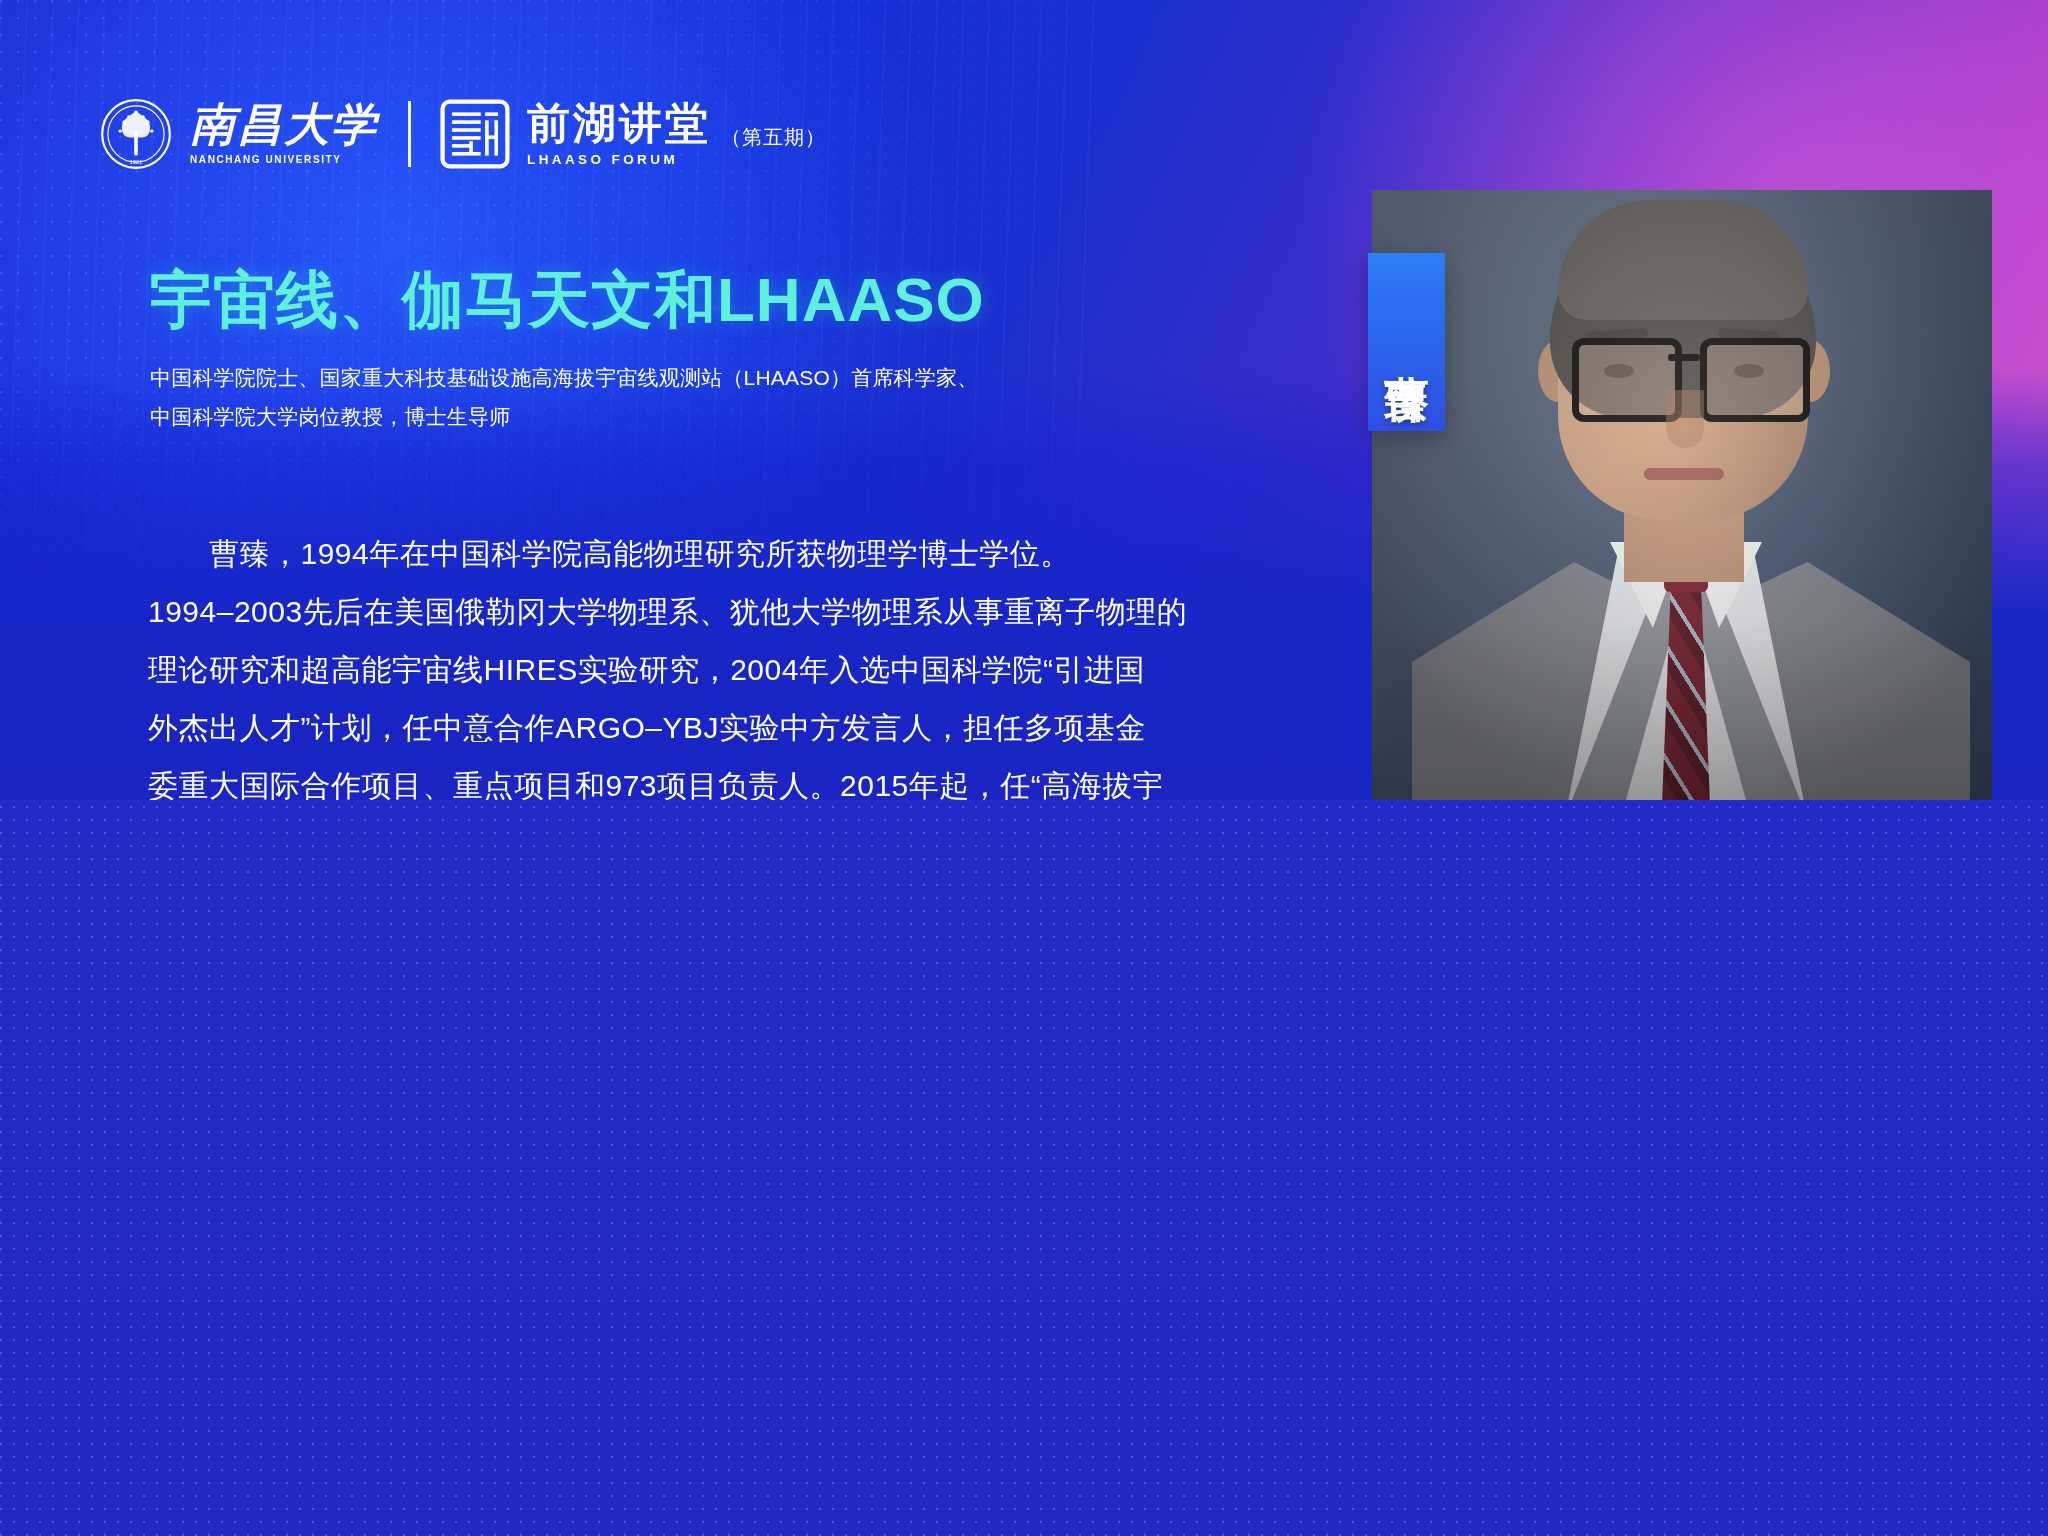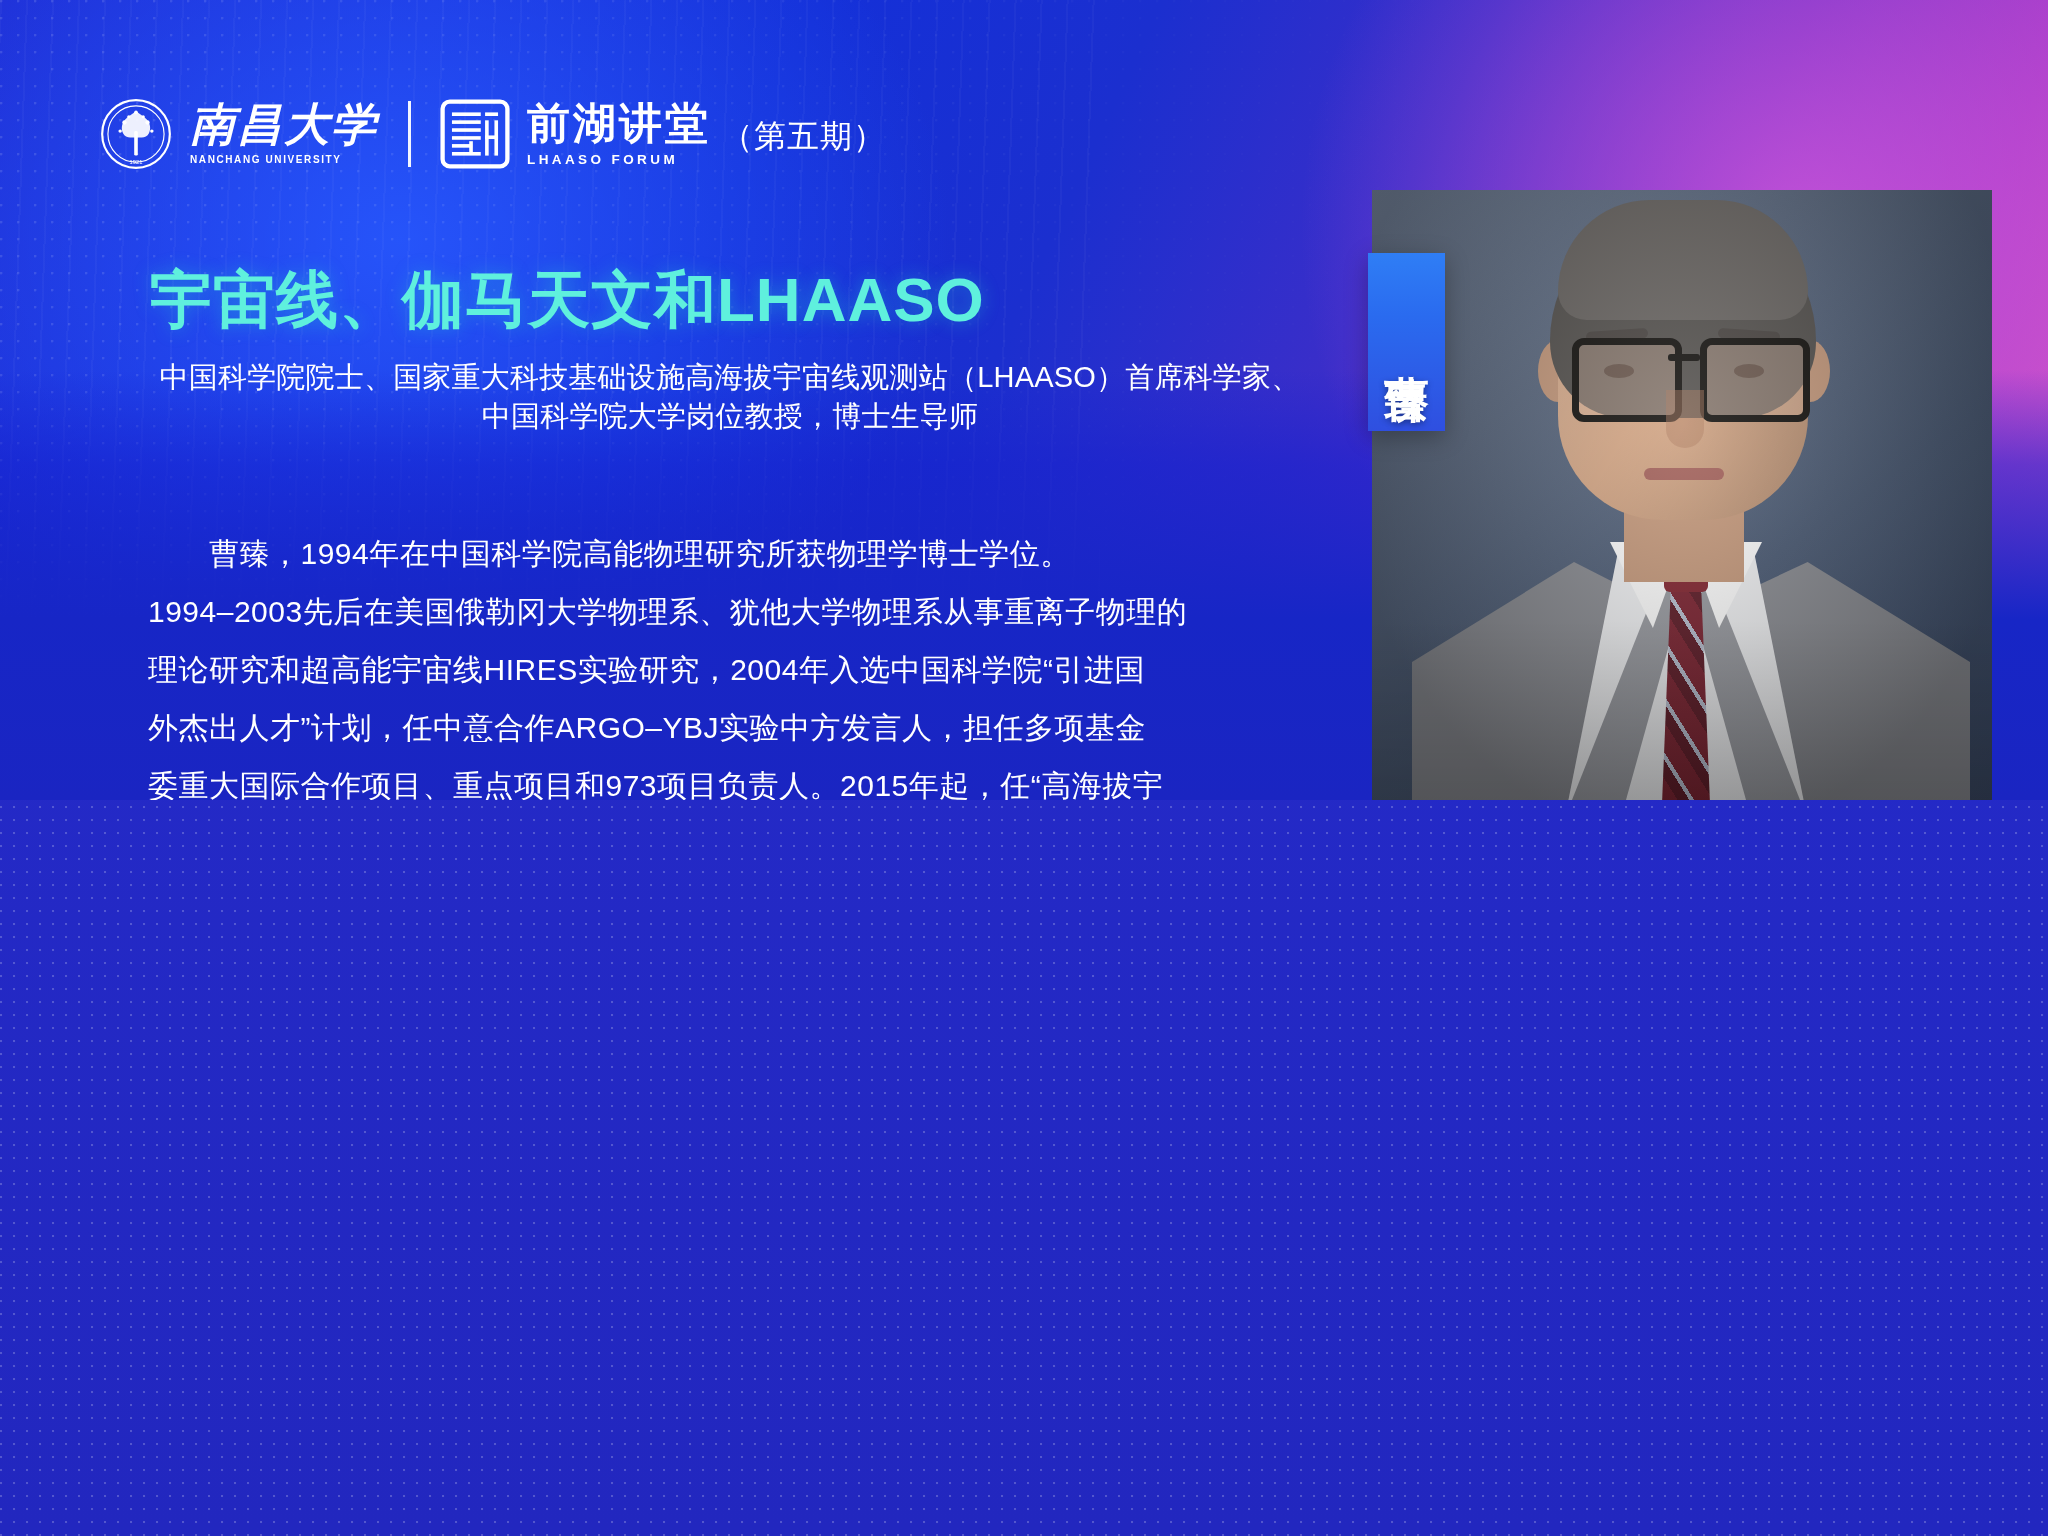--- a/index.html
+++ b/index.html
@@ -74,33 +74,33 @@
   .divider{width:3px;height:66px;background:#fff;margin:0 28px 0 30px;opacity:.95;}
   .seal{width:72px;height:72px;flex:0 0 auto;}
   .forum{display:flex;flex-direction:column;justify-content:flex-end;margin-left:16px;}
   .forum-cn{
     font-family:"Liberation Serif","DejaVu Serif",serif;
     font-weight:700;font-size:43px;color:#fff;letter-spacing:3px;line-height:1.05;
   }
   .forum-en{font-size:13.5px;color:#fff;letter-spacing:3.4px;margin-top:5px;font-weight:600;}
   .issue{
     font-family:Liberation Serif, serif;
-    font-size:32px;color:#fff;margin-left:10px;align-self:center;padding-top:6px;letter-spacing:1px;
+    font-size:20px;color:#fff;margin-left:10px;align-self:center;padding-top:6px;letter-spacing:1px;
   }
 
   
   .title{
     position:absolute;left:150px;top:258px;
     font-size:62px;font-weight:700;color:#5ff0dd;letter-spacing:1px;
     text-shadow:0 0 18px rgba(40,230,210,.35);
     white-space:nowrap;
   }
   .subtitle{
     position:absolute;left:150px;top:358px;width:1160px;
-    color:#ffffff;font-size:29px;line-height:39px;font-weight:400;letter-spacing:.2px;text-align:center;
+    color:#ffffff;font-size:21px;line-height:39px;font-weight:400;letter-spacing:.2px;
   }
   .subtitle div{white-space:nowrap;}
 
   
   .bio{
     position:absolute;left:148px;top:525px;width:1160px;
     color:#ffffff;font-size:30px;line-height:58px;font-weight:500;
     letter-spacing:.5px;
   }
   .bio .ln{white-space:nowrap;text-align:justify;}

